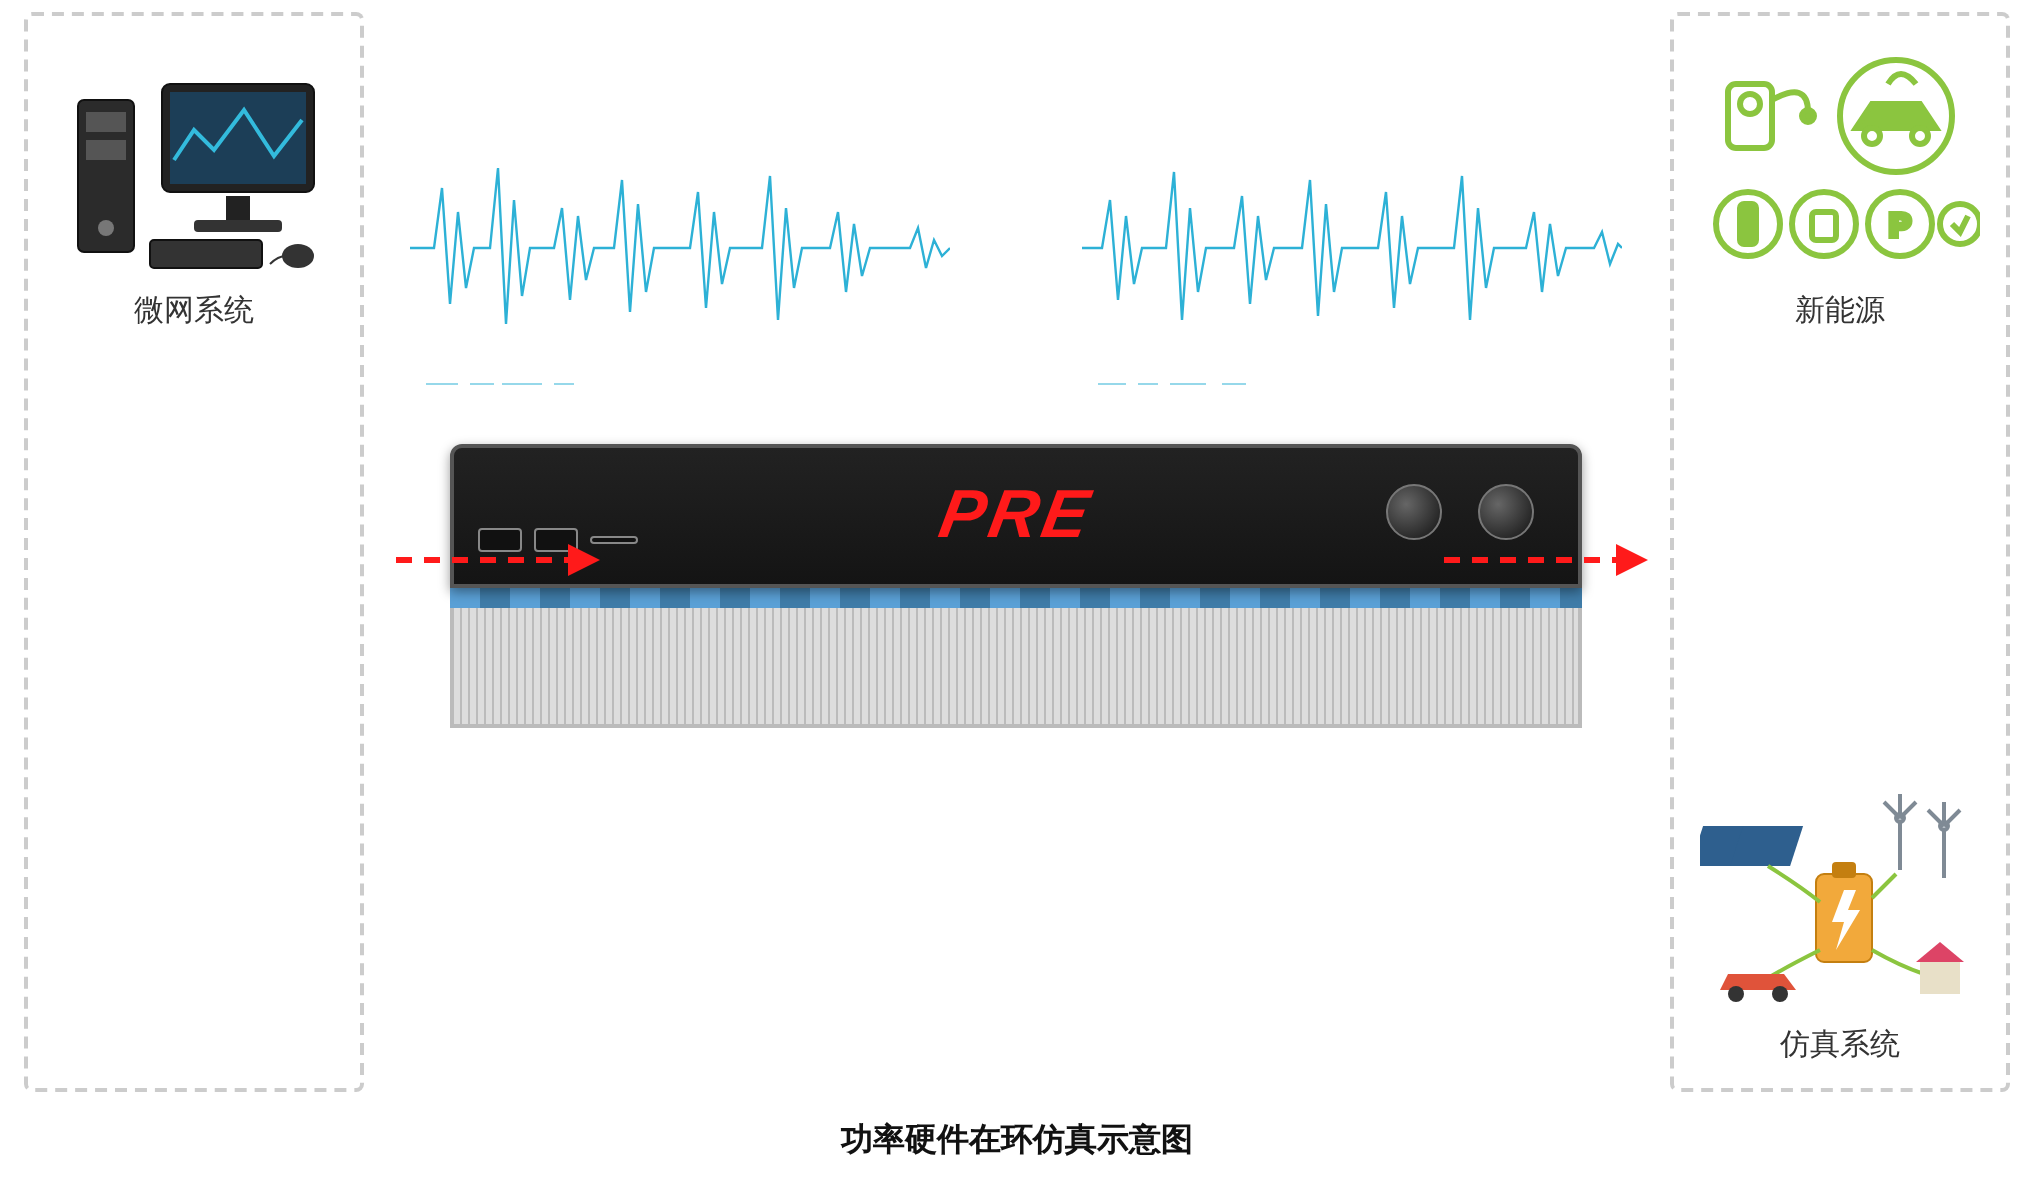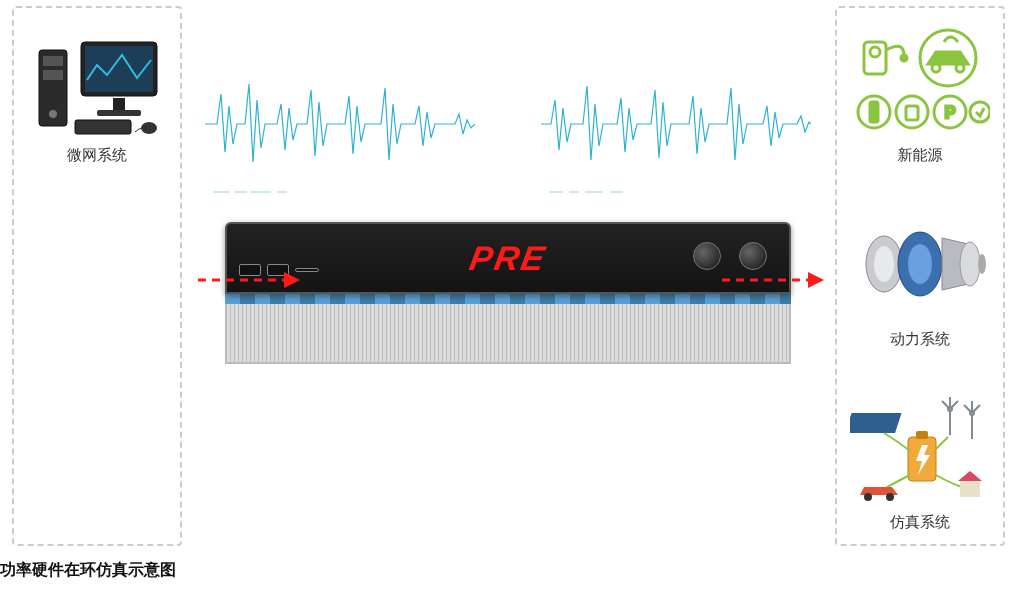--- a/index.html
+++ b/index.html
@@ -30,21 +30,21 @@
   .knob { width: 28px; height: 28px; background: radial-gradient(circle at 35% 35%, #666, #111); border-radius: 50%; border: 1px solid #777; }
   .vent-bar { width: 566px; height: 10px; background: repeating-linear-gradient(90deg,#5aa0d6 0 15px,#3f7ca8 15px 30px); }
   .grille { width: 566px; height: 60px; background: repeating-linear-gradient(90deg,#ddd 0 3px,#bbb 3px 4px); border: 2px solid #bbb; border-top: none; }
 
   .arrow { position: absolute; top: 262px; }
   .arrow-left { left: 188px; width: 102px; }
   .arrow-right { left: 712px; width: 102px; }
   .arrow-line { stroke: #ff1a1a; stroke-width: 3; stroke-dasharray: 8 6; }
   .arrow-head { fill: #ff1a1a; }
 
-  .caption { position: absolute; left: 0; right: 0; top: 560px; font-size: 16px; font-weight: 600; color: #111; }
+  .caption { position: absolute; left: 0; right: 0; top: 560px; text-align: center; font-size: 16px; font-weight: 600; color: #111; }
 
   
   .svg-box { width: 100%; height: 100%; }
 </style>
 </head>
 <body>
 
 <div class="diagram-wrap">
 
   <div class="col col-left">
@@ -99,35 +99,20 @@
             <circle cx="100" cy="92" r="16"></circle>
             <text x="100" y="98" text-anchor="middle" font-size="16" fill="#8bc53f" font-weight="bold">P</text>
             <circle cx="130" cy="92" r="10"></circle>
             <path d="M126 92 L130 96 L134 88"></path>
           </g>
         </svg>
       </div>
       <div class="item-label">新能源</div>
     </div>
 
-    <div class="item">
-      <div class="item-img">
-        <svg class="svg-box" viewBox="0 0 140 120">
-
-          <ellipse cx="34" cy="60" rx="18" ry="28" fill="#c9cbce" stroke="#888"></ellipse>
-          <ellipse cx="34" cy="60" rx="10" ry="18" fill="#e8e9eb"></ellipse>
-          <ellipse cx="70" cy="60" rx="22" ry="32" fill="#3b6fb0" stroke="#1e4a80"></ellipse>
-          <ellipse cx="70" cy="60" rx="12" ry="20" fill="#6aa0e0"></ellipse>
-          <path d="M92 34 L118 40 L118 80 L92 86 Z" fill="#b8bbbf" stroke="#888"></path>
-          <ellipse cx="120" cy="60" rx="10" ry="22" fill="#d8dadc" stroke="#999"></ellipse>
-          <ellipse cx="132" cy="60" rx="4" ry="10" fill="#aaa"></ellipse>
-        </svg>
-      </div>
-      <div class="item-label">动力系统</div>
-    </div>
 
     <div class="item">
       <div class="item-img">
         <svg class="svg-box" viewBox="0 0 140 120">
 
           <rect x="10" y="26" width="30" height="20" fill="#2e5f8e" transform="skewX(-18)"></rect>
           <rect x="30" y="26" width="30" height="20" fill="#2e5f8e" transform="skewX(-18)"></rect>
 
           <g stroke="#7f8a95" stroke-width="2" fill="#c4cbd2">
             <line x1="100" y1="48" x2="100" y2="24"></line>

